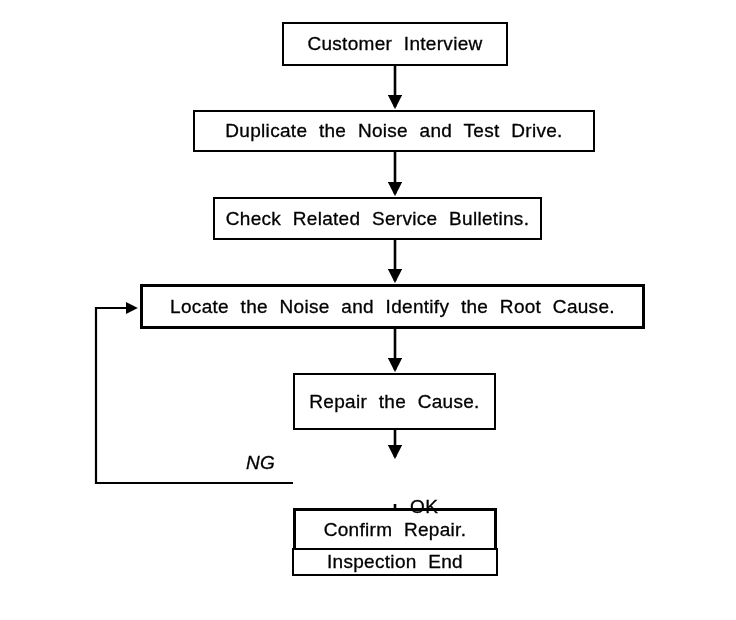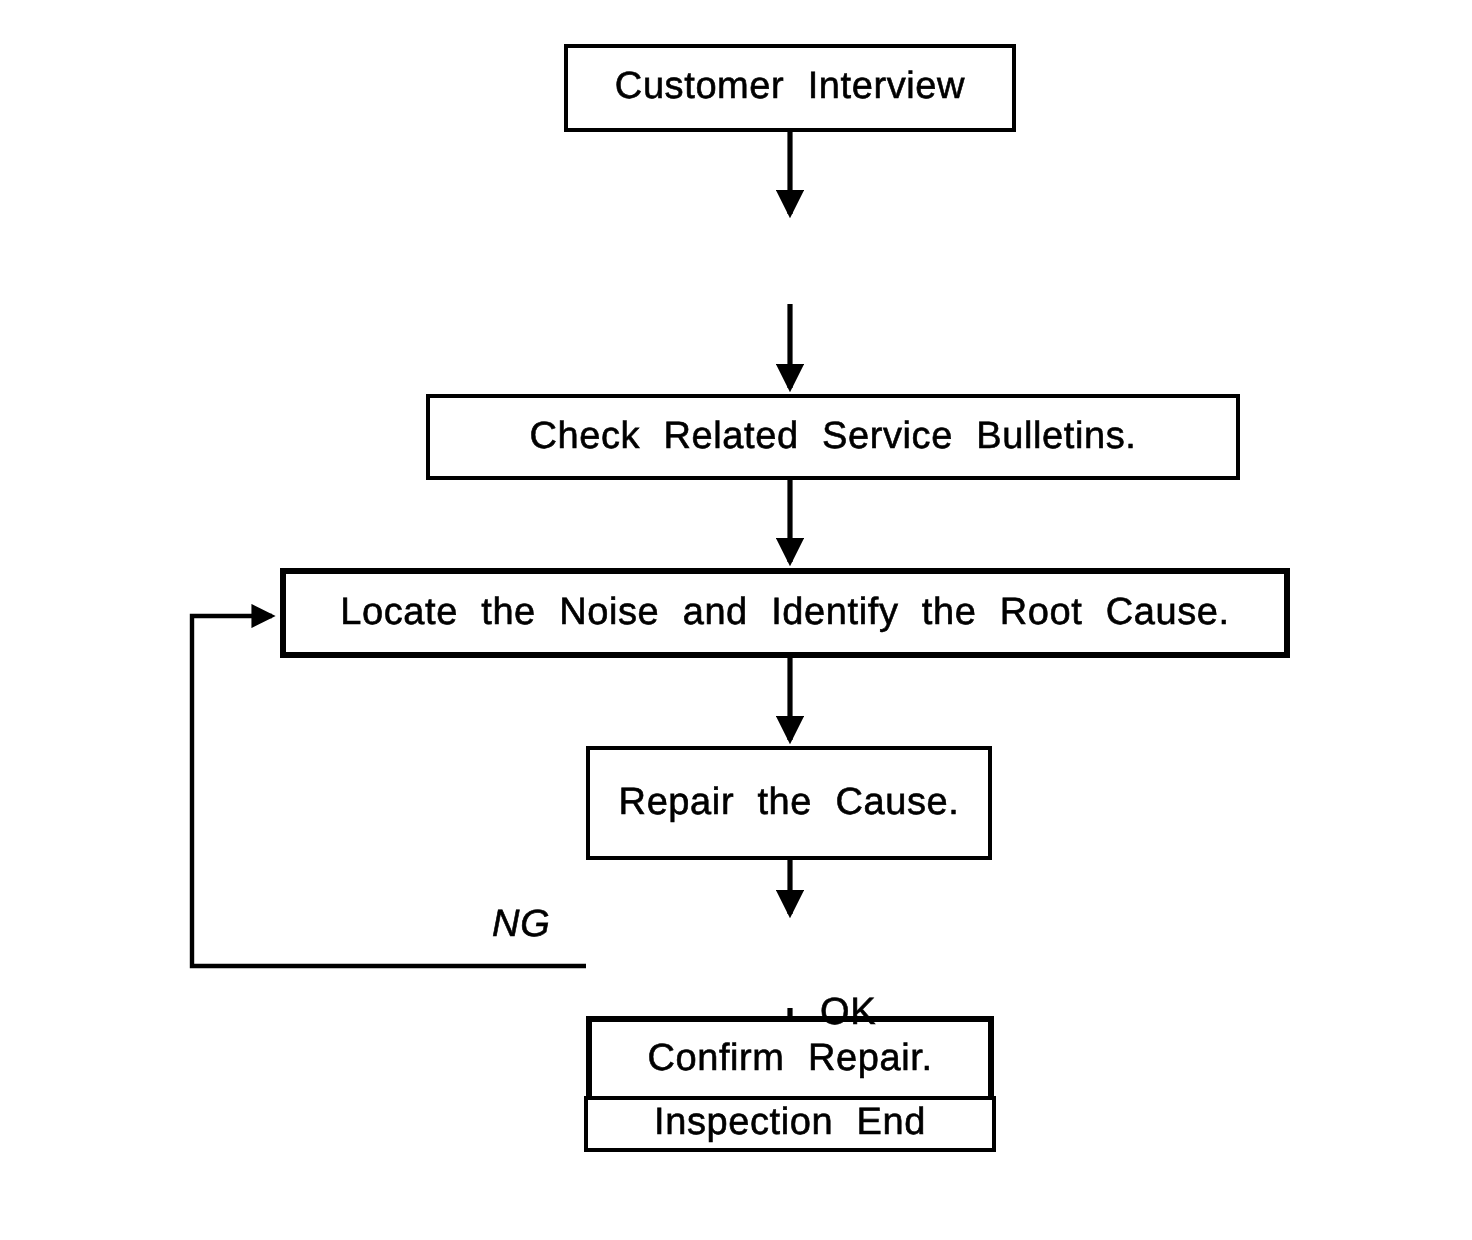--- a/index.html
+++ b/index.html
@@ -34,21 +34,21 @@
     justify-content: center;
     text-align: center;
     font-size: 19px;
     letter-spacing: 0.3px;
     word-spacing: 0.32em;
     white-space: nowrap;
     -webkit-text-stroke: 0.3px #000000;
   }
   .node-1 { left: 282px; top: 22px;  width: 226px; height: 44px; }
   .node-2 { left: 193px; top: 110px; width: 402px; height: 42px; }
-  .node-3 { left: 213px; top: 197px; width: 407px; height: 43px; }
+  .node-3 { left: 213px; top: 197px; width: 329px; height: 43px; }
   .node-4 { left: 140px; top: 284px; width: 505px; height: 45px; border-width: 3px; }
   .node-5 { left: 293px; top: 373px; width: 203px; height: 57px; }
   .node-6 { left: 293px; top: 460px; width: 204px; height: 44px; border-width: 3px; margin-top: 48px; }
   .node-7 { left: 292px; top: 548px; width: 206px; height: 28px; }
   .edge-label {
     position: absolute;
     font-size: 19px;
     letter-spacing: 0.4px;
     -webkit-text-stroke: 0.3px #000000;
   }
@@ -74,20 +74,23 @@
     <line x1="395" y1="416" x2="395" y2="457" stroke="#000000" stroke-width="2.6" marker-end="url(#arrowhead)"></line>
     <line x1="395" y1="504" x2="395" y2="545" stroke="#000000" stroke-width="2.6" marker-end="url(#arrowhead)"></line>
 
     <polyline points="293,483 96,483 96,308 136,308" fill="none" stroke="#000000" stroke-width="2.2" marker-end="url(#arrowhead)"></polyline>
   </svg>
 
   <div class="node node-1">
     <span>Customer Interview</span>
   </div>
 
+  <div class="node node-2">
+    <span>Duplicate the Noise and Test Drive.</span>
+  </div>
 
   <div class="node node-3">
     <span>Check Related Service Bulletins.</span>
   </div>
 
   <div class="node node-4">
     <span>Locate the Noise and Identify the Root Cause.</span>
   </div>
 
   <div class="node node-5">

